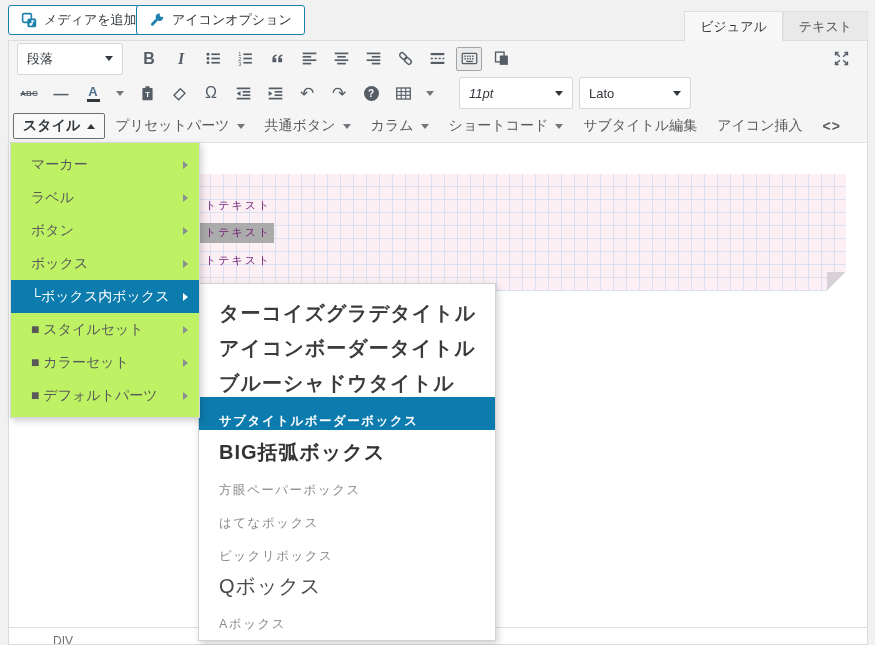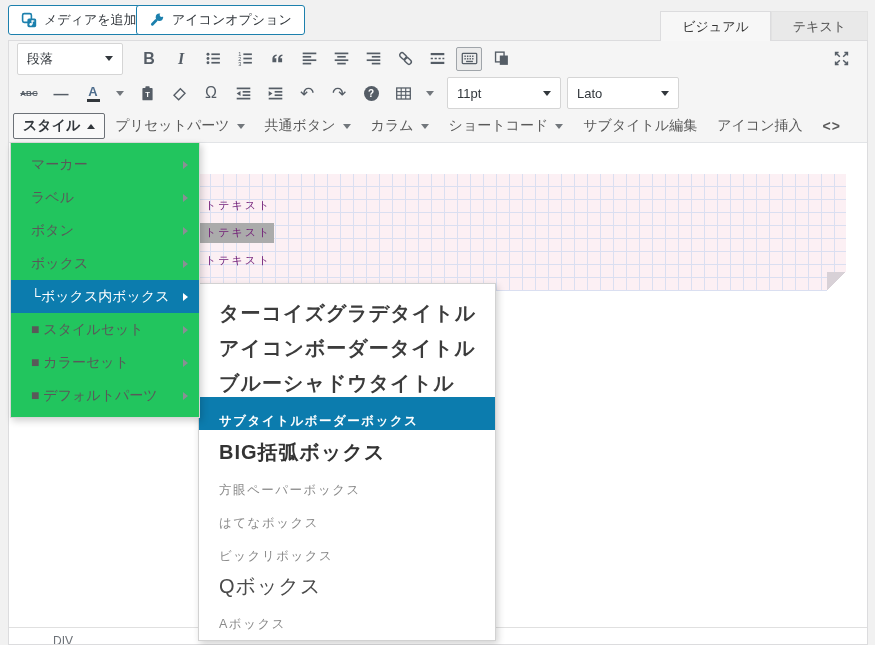--- a/index.html
+++ b/index.html
@@ -17,21 +17,21 @@
     position:absolute; top:5px; height:30px;
     background:#fff; border:1px solid #1c80ad; border-radius:3px;
     display:flex; align-items:center; gap:7px; padding:0 12px;
     font-size:13px; color:#32373c; cursor:pointer;
   }
   #btn-add-media { left:8px; }
   #btn-icon-options { left:136px; }
 
   .tabs { position:absolute; top:11px; right:7px; display:flex; }
   .tab {
-    height:30px; padding:0 21px; font-size:13px;
+    height:30px; padding:0 15px; font-size:13px;
     display:flex; align-items:center; cursor:pointer;font-family:Liberation Serif, serif;
   }
   .tab-active { background:#f7f7f7; color:#333; border:1px solid #dcdcde; border-bottom:none; position:relative; z-index:3; }
   .tab-inactive { background:#e9e9e9; color:#555; border:1px solid #e2e2e2; border-bottom:none; }
 
   
   .editor {
     position:absolute; left:8px; top:40px; width:860px; height:605px;
     background:#fff; border:1px solid #dcdcde; overflow:hidden;
   }
@@ -61,21 +61,21 @@
   .c-down.dark { border-top-color:#32373c; }
   .c-up { width:0; height:0; border-left:4px solid transparent; border-right:4px solid transparent; border-bottom:5px solid #32373c; }
   .c-right { width:0; height:0; border-top:4px solid transparent; border-bottom:4px solid transparent; border-left:5px solid #8a8f94; }
 
   .select {
     height:32px; background:#fff; border:1px solid #d5d5d5; border-radius:2px;
     display:flex; align-items:center; justify-content:space-between;
     padding:0 9px; font-size:13px; color:#32373c; cursor:pointer;
   }
   #sel-blockformat { width:106px; margin:0 10px 0 4px; }
-  #sel-fontsize { width:114px; margin-left:6px; }
+  #sel-fontsize { width:114px; margin-left:18px;font-style:italic; }
   #sel-fontfamily { width:112px; margin-left:6px; }
 
   #btn-fullscreen { position:absolute; right:10px; top:5px; }
 
   .mbtn {
     height:26px; padding:0 9px; font-size:14px; color:#595959;
     display:flex; align-items:center; gap:7px; cursor:pointer; white-space:nowrap;
     border:1px solid transparent; border-radius:2px;
   }
   .mbtn-open { border-color:#6c7177; background:#f9f9f9; color:#32373c; margin-left:0;font-weight:bold; }
@@ -101,21 +101,21 @@
 
   .statusbar {
     position:absolute; left:0; right:0; bottom:0; height:17px;
     border-top:1px solid #e0e0e0; background:#fff;
     font-size:12px; color:#6c7177; padding:6px 0 0 44px;
   }
 
   
   .style-menu {
     position:absolute; left:10px; top:142px; width:190px;
-    background:#22c55e; border:1px solid #d7d7d7;
+    background:#bef264; border:1px solid #d7d7d7;
     box-shadow:2px 3px 7px rgba(0,0,0,.18);
     padding:5px 0; z-index:10;
   }
   .mi {
     height:33px; display:flex; align-items:center; justify-content:space-between;
     padding:0 11px 0 20px; font-size:14px; color:#595959; cursor:pointer; white-space:nowrap;
   }
   .mi.active { background:#0c7cae; color:#fff; }
   .mi.active .c-right { border-left-color:#fff; }
 

